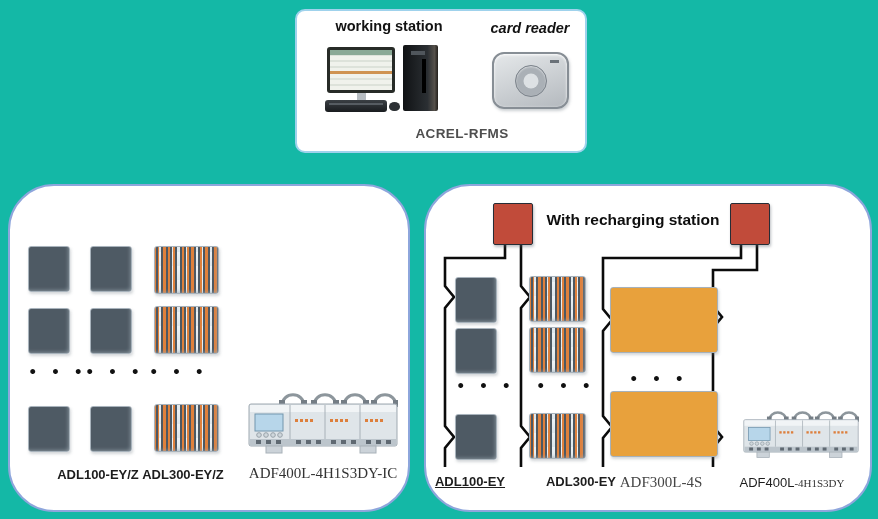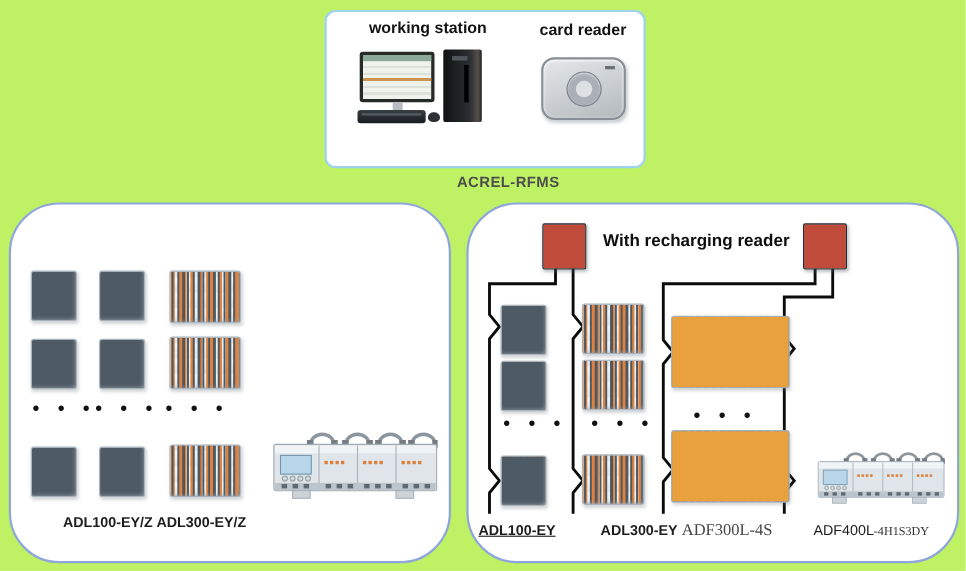--- a/index.html
+++ b/index.html
@@ -1,16 +1,16 @@
 <!DOCTYPE html>
 <html><head>
 <meta charset="utf-8">
 <style>
   html,body{margin:0;padding:0;background:#fff;}
-  #canvas{position:relative;width:878px;height:519px;background:#bef264;overflow:hidden;
+  #canvas{position:relative;width:878px;height:519px;background:#14b8a6;overflow:hidden;
           font-family:"Liberation Sans",sans-serif;}
 
   
   .topbox{position:absolute;left:295px;top:9px;width:288px;height:140px;background:#fff;
           border:2px solid #9fd2ec;border-radius:10px;z-index:0;}
   .panel{position:absolute;background:#fff;border:2px solid #8ea6dc;border-radius:46px;z-index:0;}
   .panel.left{left:8px;top:184px;width:398px;height:324px;}
   .panel.right{left:424px;top:184px;width:444px;height:324px;}
 
   .panel-title{position:absolute;transform:translateX(-50%);font-size:15.5px;font-weight:600;
@@ -120,22 +120,22 @@
 
   .adf400svg{position:absolute;z-index:2;}
 </style>
 </head>
 <body>
 
 <div id="canvas">
 
   <div class="topbox"></div>
   <div class="toplabel" style="left:389px;top:18px;">working station</div>
-  <div class="toplabel" style="left:530px;top:20px;">card reader</div>
-  <div class="sysname" style="left:462px;top:126px;margin-top:32px;">ACREL-RFMS</div>
+  <div class="toplabel" style="left:530px;top:20px;font-style:italic;">card reader</div>
+  <div class="sysname" style="left:462px;top:126px;">ACREL-RFMS</div>
 
   <div class="computer">
     <div class="monitor">
       <div class="screen"></div>
     </div>
     <div class="stand"></div>
     <div class="mbase"></div>
     <div class="keyboard"></div>
     <div class="mouse"></div>
     <div class="tower"></div>
@@ -224,23 +224,24 @@
         <rect x="122" y="35" width="3" height="3"></rect>
         <rect x="127" y="35" width="3" height="3"></rect>
         <rect x="132" y="35" width="3" height="3"></rect>
     </g>
     <rect x="18" y="62" width="16" height="7" fill="#ccd3d9" stroke="#a8b1b8"></rect>
     <rect x="112" y="62" width="16" height="7" fill="#ccd3d9" stroke="#a8b1b8"></rect>
   </svg>
 
   <div class="lbl-sans" style="left:98px;top:467px;">ADL100-EY/Z</div>
   <div class="lbl-sans" style="left:183px;top:467px;text-align:right;">ADL300-EY/Z</div>
+  <div class="lbl-serif" style="left:323px;top:465px;">ADF400L-4H1S3DY-IC</div>
 
   <div class="panel right"></div>
-  <div class="panel-title" style="left:633px;top:211px;">With recharging reader</div>
+  <div class="panel-title" style="left:633px;top:211px;">With recharging station</div>
 
   <svg id="wires" width="878" height="519">
     <g fill="none" stroke="#0b0b0b" stroke-width="2.6">
       <polyline points="505,243 505,258 445,258 445,286 454,297 445,308 445,426 454,437 445,448 445,467"></polyline>
       <polyline points="521,243 521,286 530,297 521,308 521,426 530,437 521,448 521,467"></polyline>
       <polyline points="741,243 741,258 603,258 603,309 612,320 603,331 603,416 612,427 603,438 603,467"></polyline>
       <polyline points="757,243 757,270 713,270 713,306 722,317 713,328 713,426 722,437 713,448 713,467"></polyline>
     </g>
   </svg>
 

